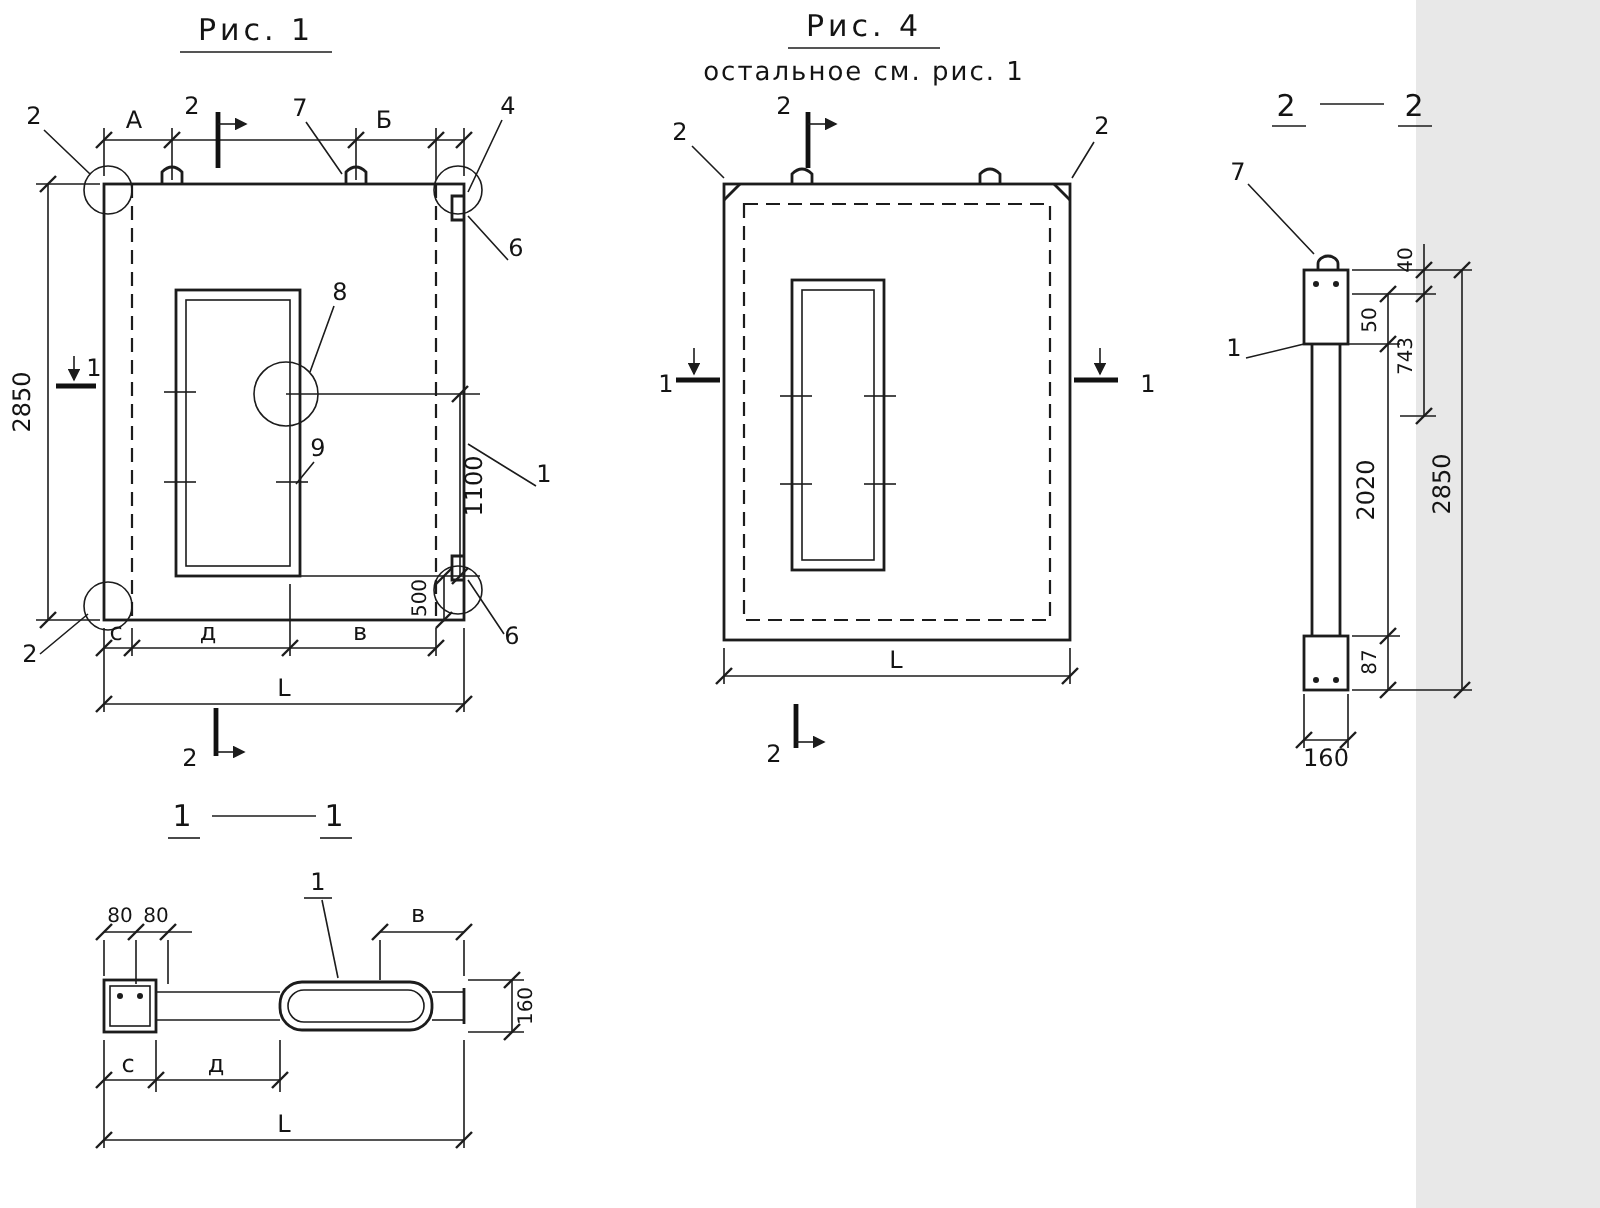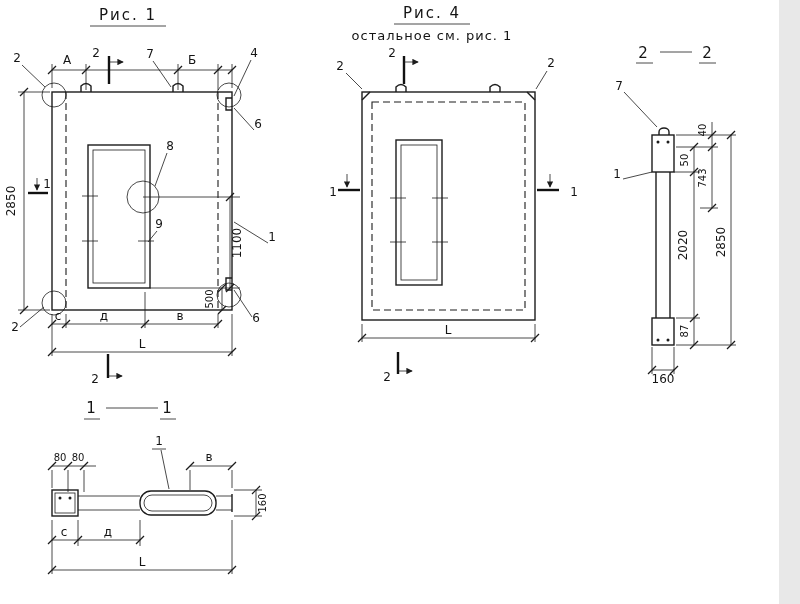--- a/index.html
+++ b/index.html
@@ -1,17 +1,17 @@
 <!DOCTYPE html>
 <html><head>
 <meta charset="utf-8">
 <style>
   html,body{margin:0;padding:0;background:#e8e8e8;}
   #sheet{
-    width:779px;height:604px;background:#ffffff;position:relative;
+    width:708px;height:604px;background:#ffffff;position:relative;
     font-family:"DejaVu Sans", sans-serif;
   }
   svg{display:block;}
   .s  {stroke:#1c1c1c;stroke-width:1.4;fill:none;}
   .t  {stroke:#1c1c1c;stroke-width:0.8;fill:none;}
   .d  {stroke:#1c1c1c;stroke-width:1.1;fill:none;stroke-dasharray:7 4;}
   .th {stroke:#111;stroke-width:2.4;fill:none;}
   .ldr{stroke:#1c1c1c;stroke-width:0.8;fill:none;}
   .tkl{stroke:#1c1c1c;stroke-width:1.2;}
   text{fill:#141414;font-family:"DejaVu Sans", sans-serif;font-size:12px;text-anchor:middle;}

